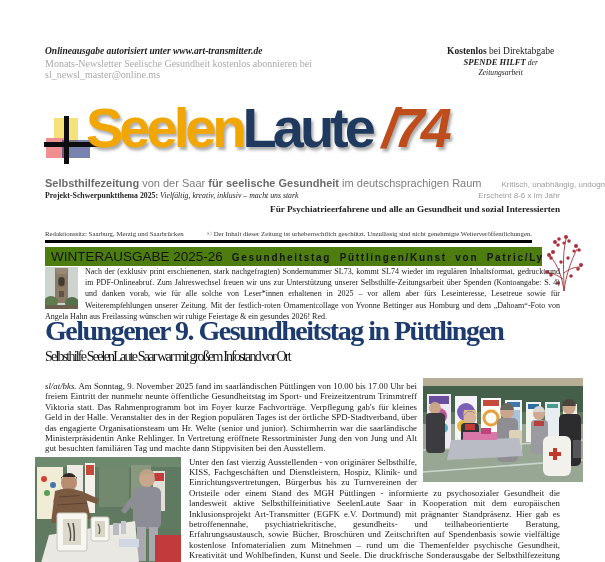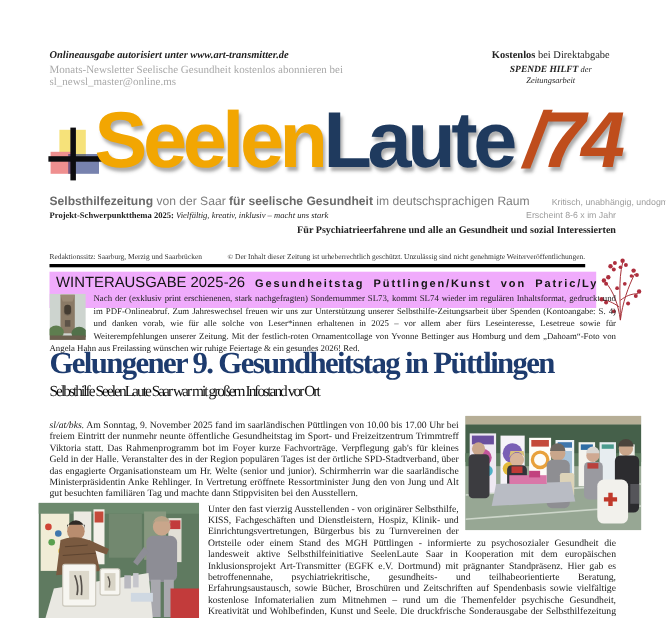--- a/index.html
+++ b/index.html
@@ -22,21 +22,21 @@
   
   .logo-row{top:96px;left:44px;width:540px;height:76px;}
   .plus-icon{position:absolute;left:2px;top:22px;width:54px;height:50px;}
   .sq{position:absolute;}
   .sq-y{left:8px;top:0;width:24px;height:24px;background:#f6e27a;}
   .sq-p{left:0;top:20px;width:21px;height:20px;background:#ef8f8f;}
   .sq-b{left:16px;top:22px;width:28px;height:18px;background:#24357c;opacity:.62;}
   .cross-v{left:18px;top:-2px;width:5px;height:48px;background:#0d0d10;}
   .cross-h{left:-2px;top:24px;width:54px;height:5px;background:#0d0d10;}
   .logo-text{position:absolute;left:42px;top:-6px;white-space:nowrap;
-    font-family:"Liberation Sans", sans-serif;font-weight:bold;font-size:72px;
+    font-family:"Liberation Sans", sans-serif;font-weight:bold;font-size:56px;
     letter-spacing:-4px;line-height:76px;text-shadow:2px 3px 3px rgba(70,70,70,.45);}
   .logo-p1{color:#f2a602;}
   .logo-p2{color:#1f3a5e;}
   .logo-issue{color:#bf4d1c;font-style:italic;margin-left:10px;}
 
   
   .tagline{top:177px;left:45px;width:515px;font-family:"Liberation Sans", sans-serif;}
   .tg-row{display:flex;justify-content:space-between;align-items:baseline;gap:20px;}
   .tg1-left{font-size:11px;color:#7d7d7d;white-space:nowrap;}
   .tg1-left b{color:#6b6b6b;}
@@ -45,21 +45,21 @@
   .tg2-left b{font-weight:bold;}
   .tg2-left i{font-style:italic;}
   .tg3{font-family:"Liberation Serif", serif;font-size:9.2px;font-weight:bold;color:#222;
        text-align:right;margin-top:4px;}
 
   
   .imprint{top:230px;left:45px;width:487px;display:flex;justify-content:space-between;
     font-size:6.8px;color:#333;border-bottom:3px solid #000;padding-bottom:3px;white-space:nowrap;}
 
   
-  .banner{top:247px;left:45px;width:487px;background:#f0abfc;padding:2px 4px 16px 6px;
+  .banner{top:247px;left:45px;width:487px;background:#4d7c0f;padding:2px 4px 2px 6px;
     font-family:"Liberation Sans", sans-serif;white-space:nowrap;overflow:hidden;display:flex;align-items:baseline;}
   .banner .edition{font-size:13.5px;color:#141414;}
   .banner .topics{font-size:10px;font-weight:bold;color:#141414;letter-spacing:1.7px;word-spacing:4px;margin-left:9px;}
 
   
   .ornament{top:231px;left:541px;width:46px;height:64px;}
 
   
   .editorial{top:266px;left:45px;width:515px;font-size:8px;line-height:1.4;text-align:justify;color:#222;}
   .tower{float:left;width:33px;height:42px;margin:1px 7px 1px 0;}

